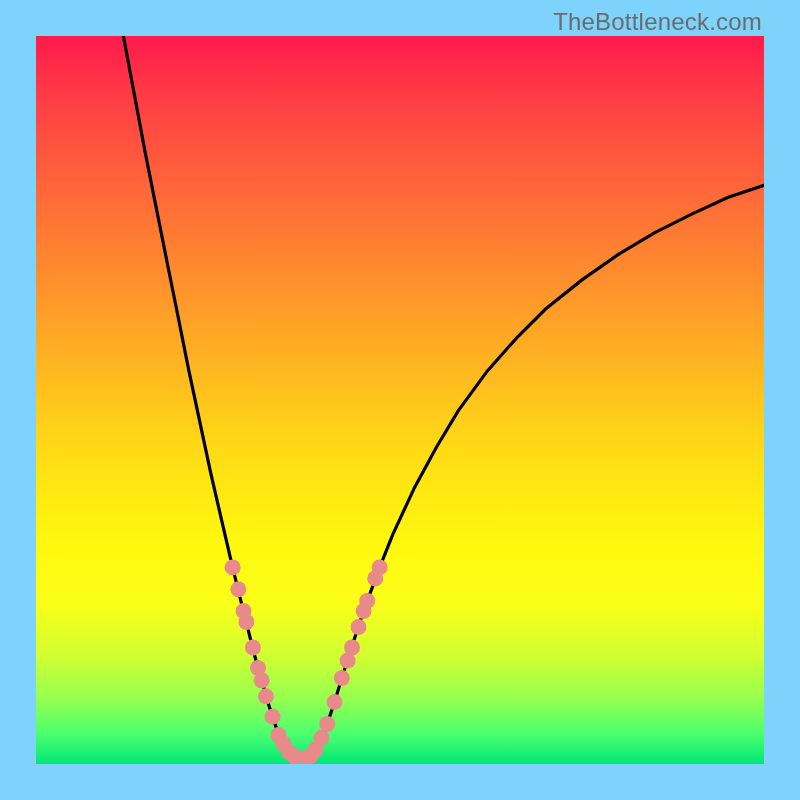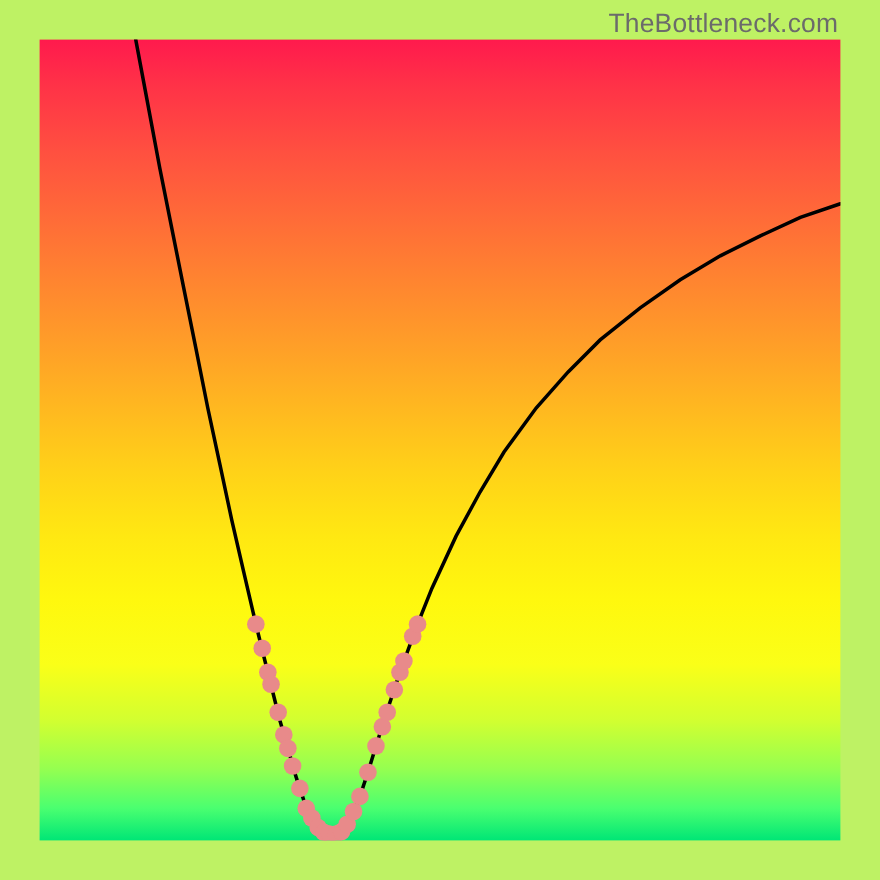--- a/index.html
+++ b/index.html
@@ -10,21 +10,21 @@
     overflow: hidden;
     background: #000;
     font-family: Arial, Helvetica, sans-serif;
   }
   .frame {
     position: absolute;
     top: 0;
     left: 0;
     width: 800px;
     height: 800px;
-    background: #bef264;
+    background: #7dd3fc;
   }
   .plot-area {
     position: absolute;
     top: 36px;
     left: 36px;
     width: 728px;
     height: 728px;
     
     background: linear-gradient(to bottom,
       #ff1a4d 0%,

